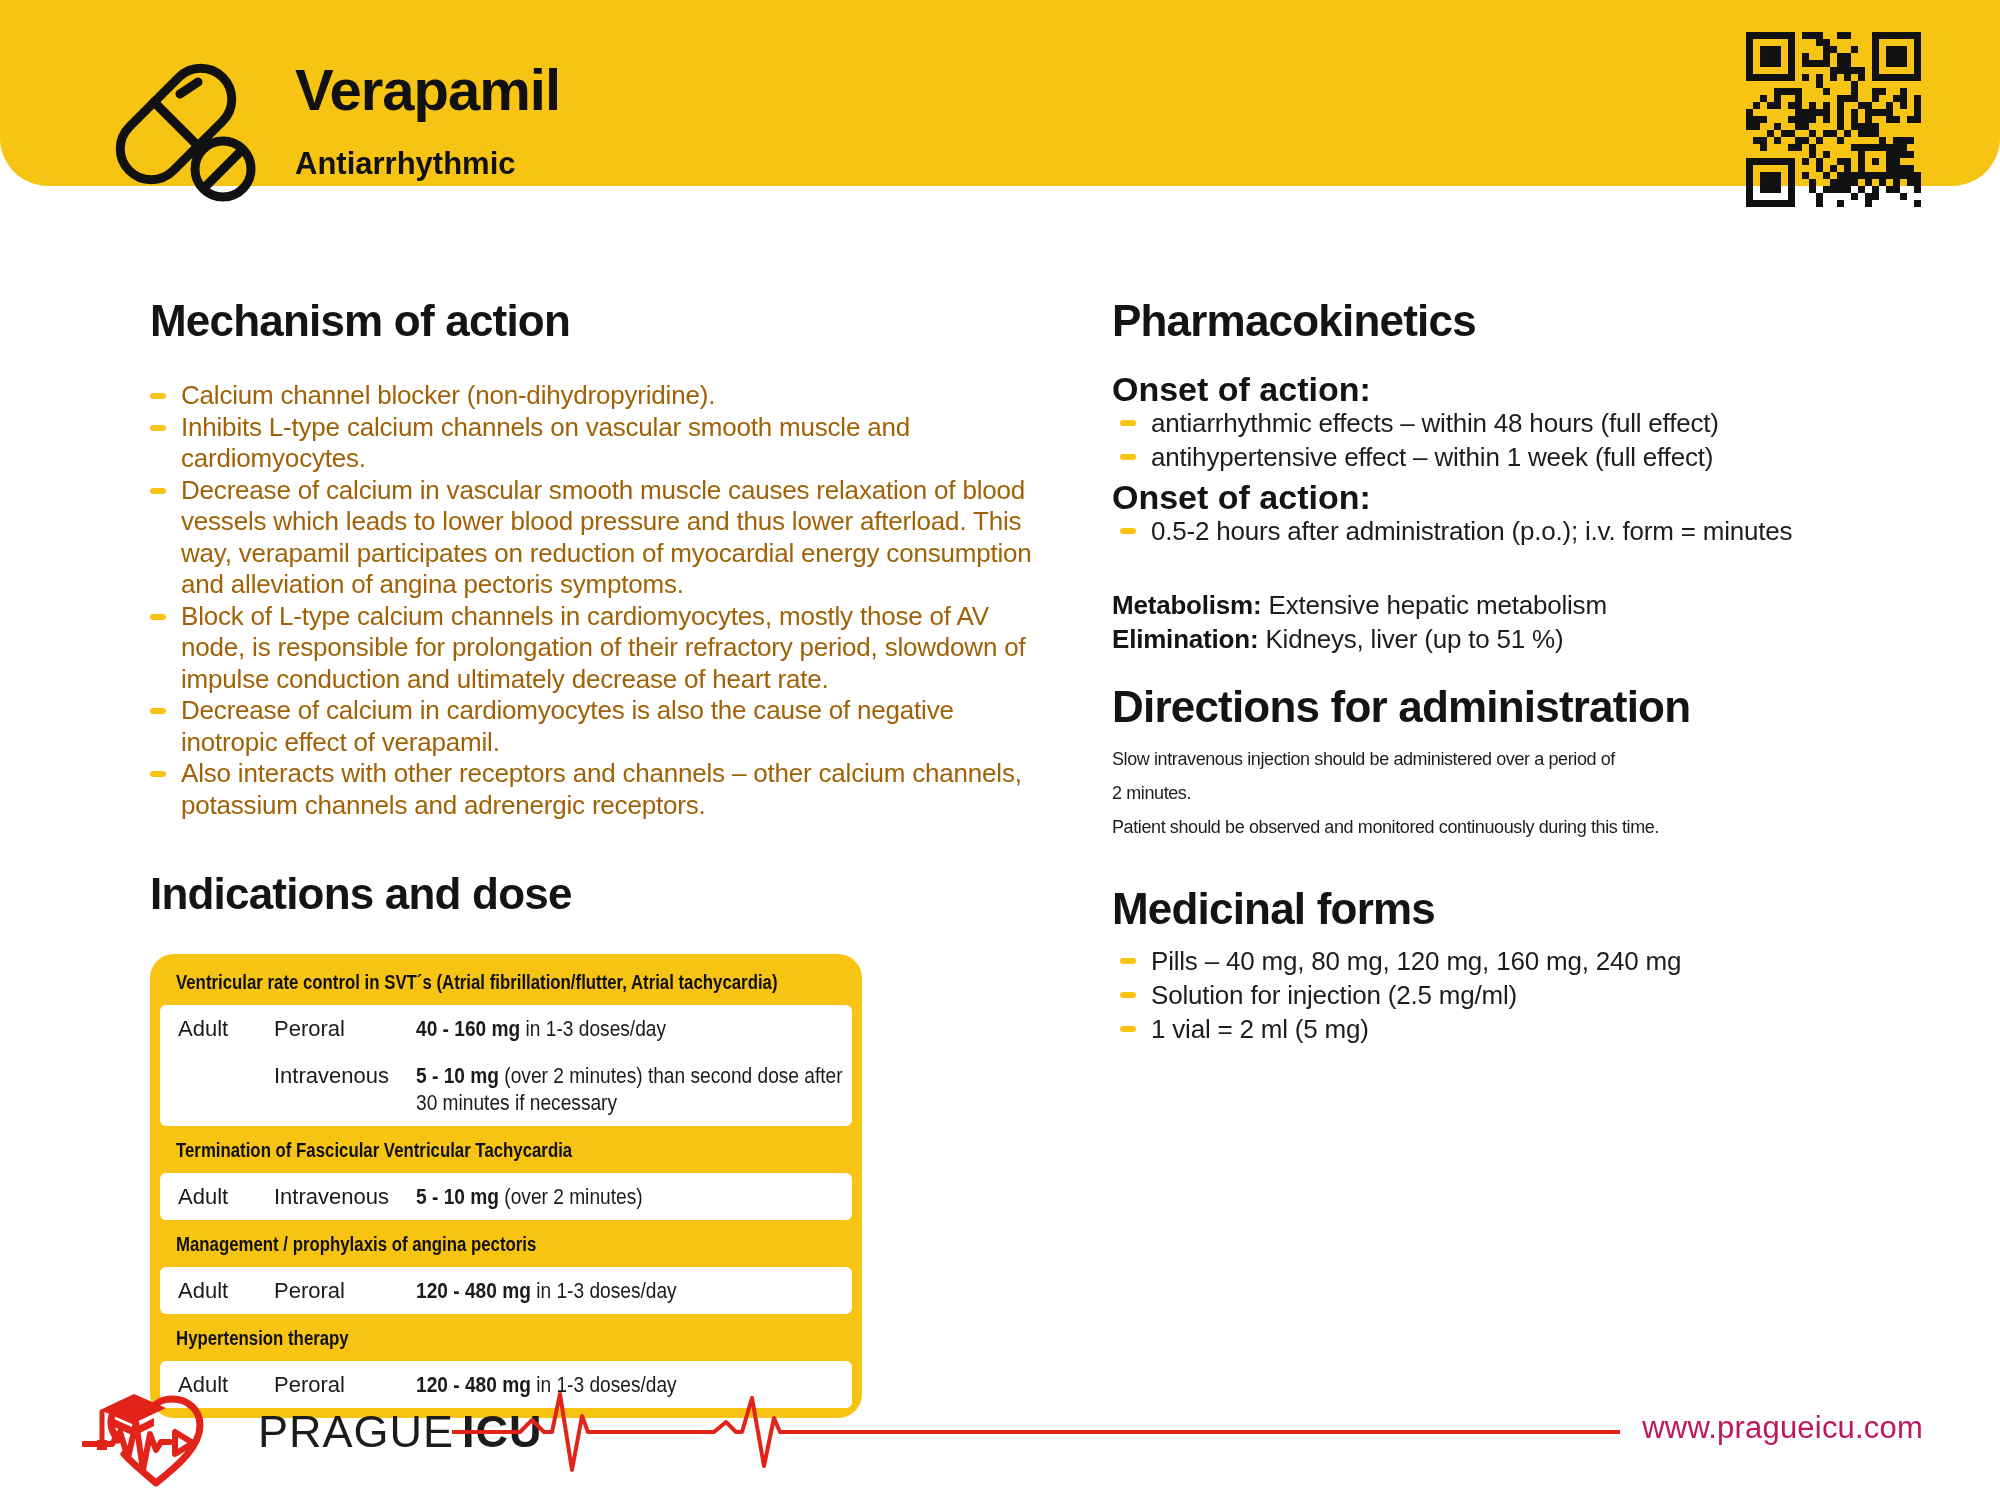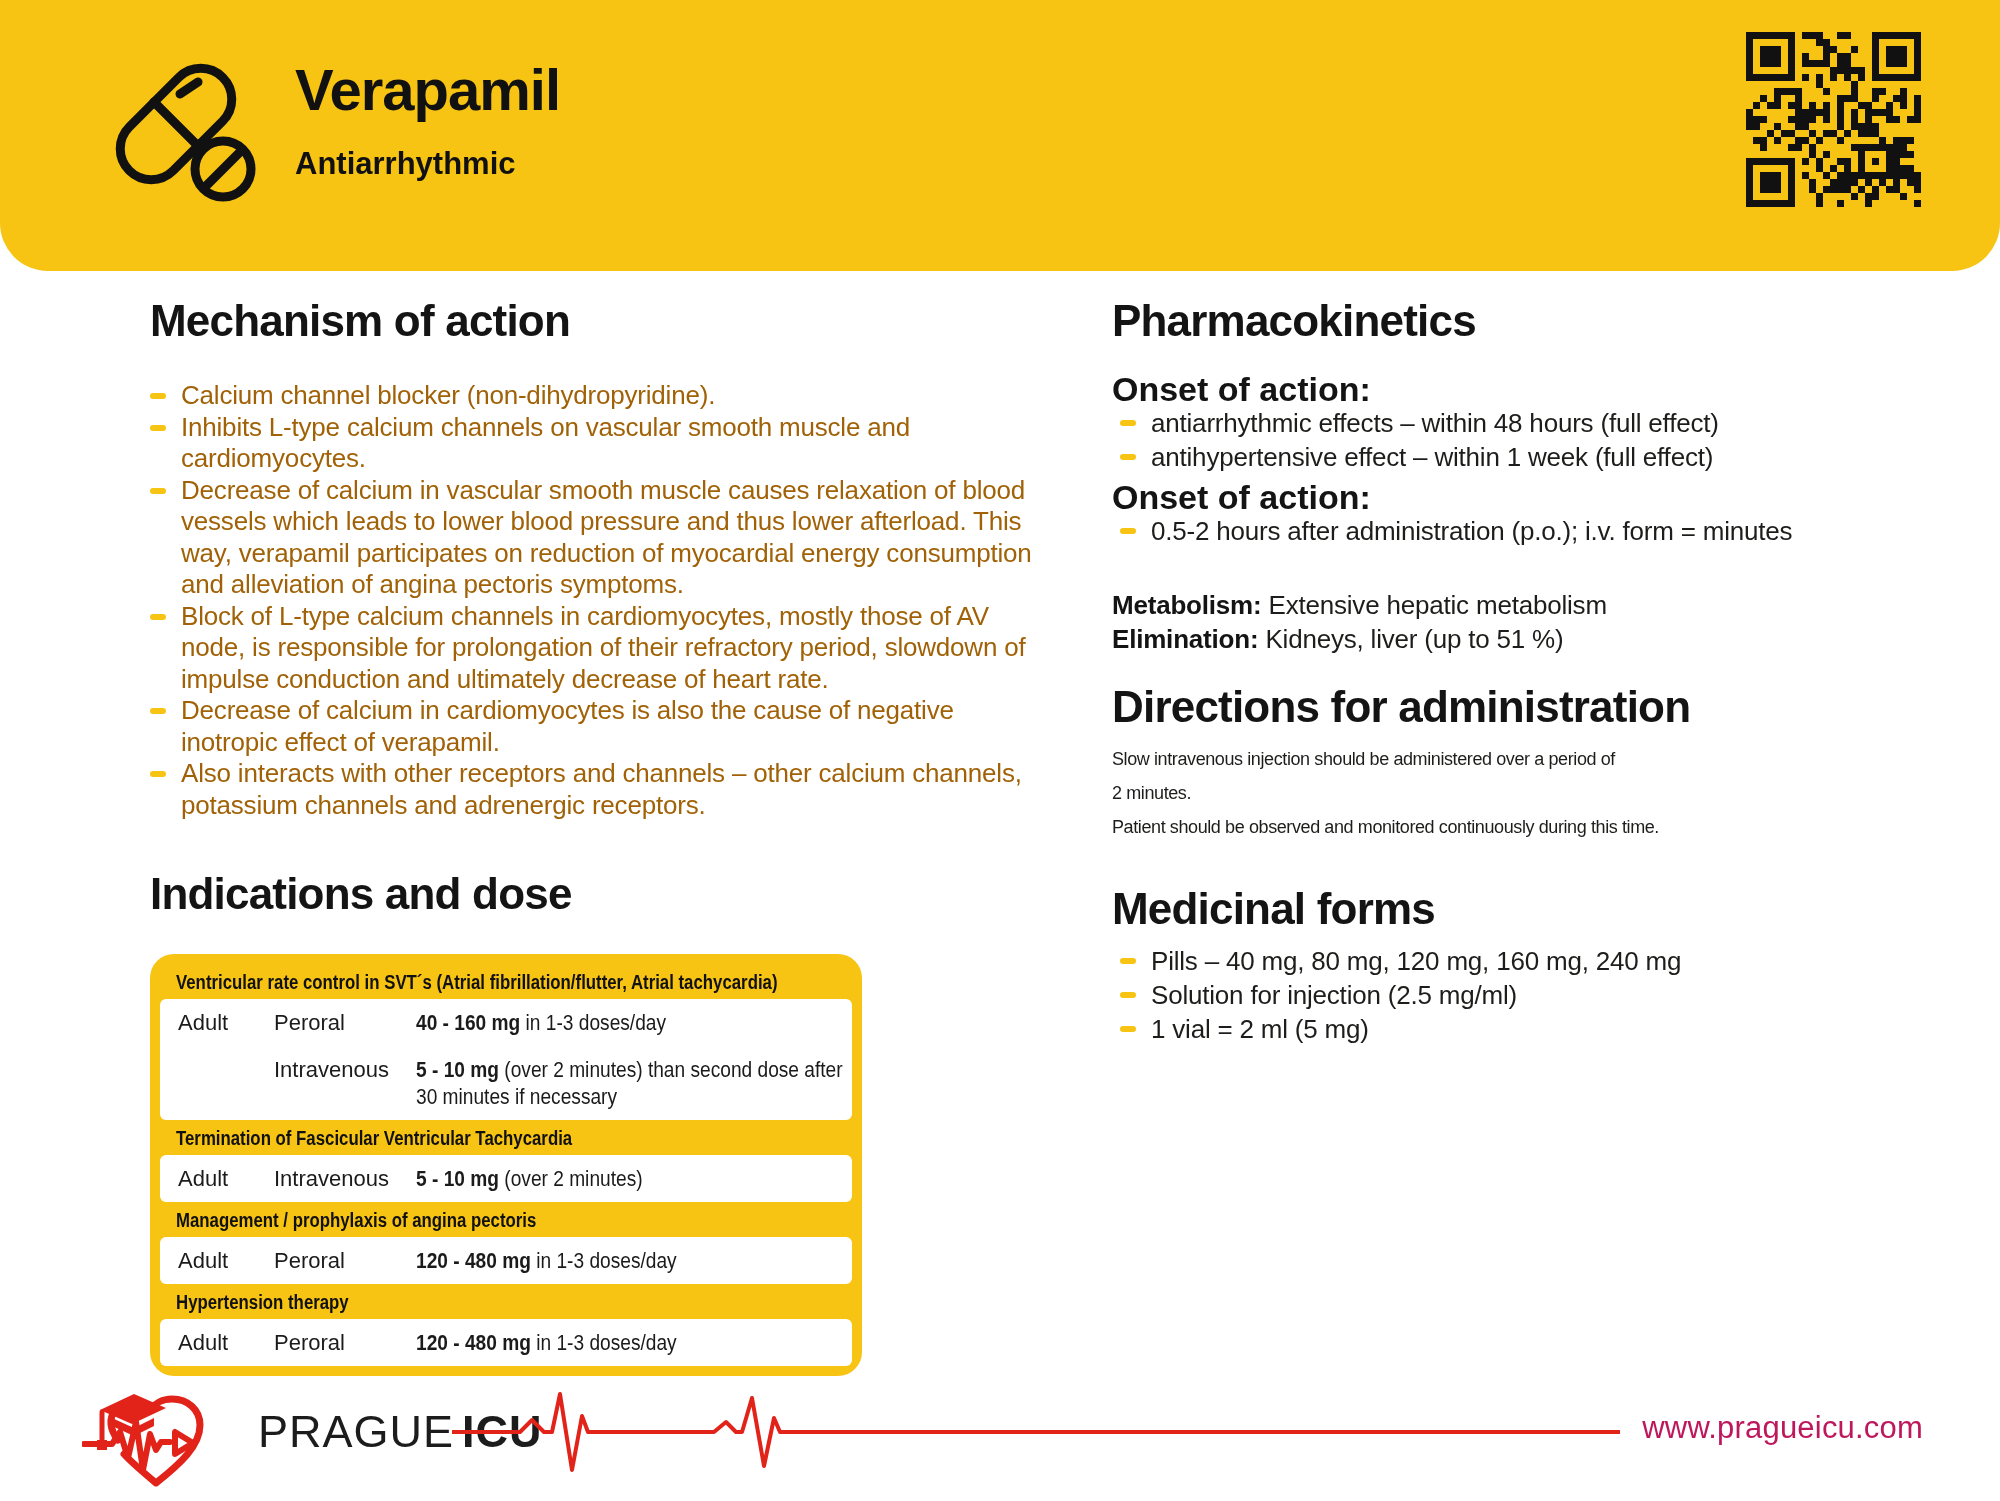--- a/index.html
+++ b/index.html
@@ -4,21 +4,21 @@
 <style>
   :root{
     --yellow:#F8C413; --red:#E2231A; --ink:#1D1D1B; --graybox:#EFEFEF;
   }
   *{box-sizing:border-box; margin:0; padding:0;}
   html,body{background:#fff;}
   body{font-family:"Liberation Sans", sans-serif; color:var(--ink);}
   .page{position:relative; width:2000px; height:1501px; background:#fff; overflow:hidden;}
 
   
-  .band{position:absolute; left:0; top:0; width:2000px; height:271px;
+  .band{position:absolute; left:0; top:0; width:2000px; height:186px;
         background:var(--yellow); border-radius:0 0 48px 48px;}
   .pill-icon{position:absolute; left:92px; top:46px; width:178px; height:172px;}
   .pill-icon *{stroke:#111; stroke-width:9; fill:none; stroke-linecap:round;}
   .hd-title{position:absolute; left:295px; top:56px; font-size:58px; font-weight:bold;
             letter-spacing:-1px; color:#111;}
   .hd-sub{position:absolute; left:295px; top:146px; font-size:31px; font-weight:bold; color:#111;}
   .qr{position:absolute; left:1740px; top:26px; width:188px; height:188px;}
 
   
   h2{font-size:44px; line-height:46px; font-weight:bold; letter-spacing:-0.8px; color:#141414;}
@@ -30,21 +30,21 @@
   ul.dashlist li{position:relative; padding-left:31px;}
   .dash{position:absolute; left:0; top:13px; width:16px; height:6px; border-radius:3px;
         background:var(--yellow); display:inline-block;}
 
   .col-left h2.mech{margin-bottom:36px;}
   .col-left h2.ind{margin-top:50px;}
   .col-left .dose-table{margin-top:37px;}
 
   
   .dose-table{width:712px; background:var(--yellow); border-radius:24px; padding:10px;
-              display:flex; flex-direction:column; }
+              display:flex; flex-direction:column; gap:6px;}
   .tbl-head{background:var(--yellow); padding:7px 16px 5px; font-size:20px; font-weight:bold;
             color:#111; white-space:nowrap;}
   .cond{display:inline-block; transform:scaleX(.84); transform-origin:0 50%; width:119%;}
   .tbl-block{background:#fff; border-radius:6px; padding:0 0;}
   .tbl-row{display:grid; grid-template-columns:96px 142px 1fr; padding:10px 0 10px 18px;
            font-size:22px; line-height:27px; color:#1b1b1b;}
   .dose-cell{white-space:pre-line;}
   .dose-cond{display:inline-block; transform:scaleX(.87); transform-origin:0 0; width:114%;}
 
   

